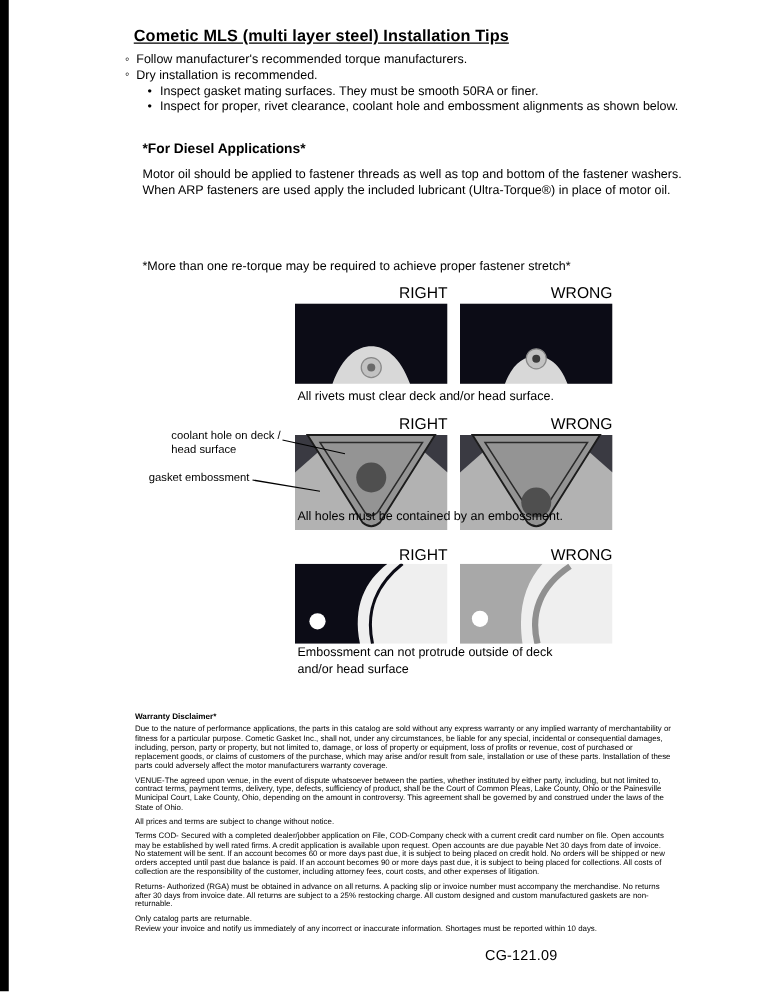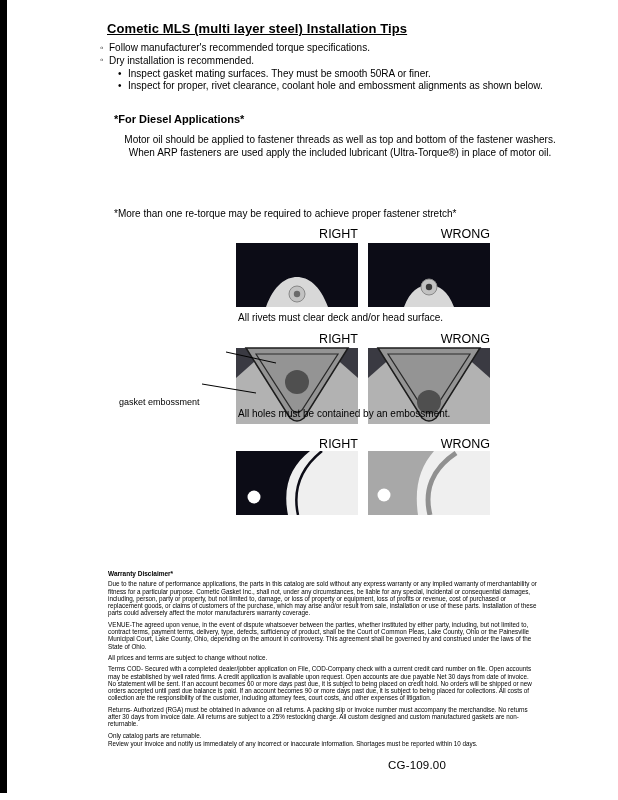--- a/index.html
+++ b/index.html
@@ -18,21 +18,21 @@
   }
 
   .tips { position:absolute; left:100px; top:42px; font-size:10px; line-height:12.8px; width:470px; }
   .tip { position:relative; padding-left:9px; }
   .tip.l1::before { content:"◦"; position:absolute; left:0; top:-0.5px; font-size:10px; }
   .tip.l2 { margin-left:18px; padding-left:10px; }
   .tip.l2::before { content:"•"; position:absolute; left:0; top:0; font-size:10px; }
 
   .diesel-h { position:absolute; left:114px; top:113px; font-size:11px; font-weight:bold; }
   .para { position:absolute; left:114px; width:452px; font-size:10px; line-height:13px; }
-  .p1 { top:133px;text-align:center; }
+  .p1 { top:133px; }
   .p2 { top:166px; }
   .note { top:207px; }
 
   .dlabel { position:absolute; width:122px; text-align:right; font-size:12.5px; }
   .dimg { position:absolute; width:122px; }
   .dimg svg { display:block; width:100%; height:100%; }
   .dcap { position:absolute; font-size:10px; line-height:12.5px; }
 
   .callout { position:absolute; font-size:9px; line-height:10.5px; }
   .overlay { position:absolute; left:0; top:0; width:618px; height:800px; pointer-events:none; }
@@ -46,21 +46,21 @@
 </style>
 </head>
 <body>
 
 <div class="page">
   <div class="bleed"></div>
 
   <h1 class="title">Cometic MLS (multi layer steel) Installation Tips</h1>
 
   <div class="tips">
-    <div class="tip l1"><span>Follow manufacturer's recommended torque specifications.</span></div>
+    <div class="tip l1"><span>Follow manufacturer's recommended torque manufacturers.</span></div>
     <div class="tip l1"><span>Dry installation is recommended.</span></div>
     <div class="tip l2"><span>Inspect gasket mating surfaces.  They must be smooth 50RA or finer.</span></div>
     <div class="tip l2"><span>Inspect for proper, rivet clearance, coolant hole and embossment alignments as shown below.</span></div>
   </div>
 
   <h2 class="diesel-h">*For Diesel Applications*</h2>
   <p class="para p1">Motor oil should be applied to fastener threads as well as top and bottom of the fastener washers. When ARP fasteners are used apply the included lubricant (Ultra-Torque®) in place of motor oil.</p>
   <p class="para note">*More than one re-torque may be required to achieve proper fastener stretch*</p>
 
   <div class="dlabel" style="left:236px; top:227px;">RIGHT</div>
@@ -102,52 +102,54 @@
       <rect width="122" height="76" fill="#b2b2b2"></rect>
       <path d="M0,0 L34,0 L0,30 Z" fill="#3a3a42"></path>
       <path d="M122,0 L88,0 L122,30 Z" fill="#3a3a42"></path>
       <path d="M10,0 L112,0 L68,70 Q61,76 54,70 Z" fill="#949494" stroke="#1c1c1c" stroke-width="1.5"></path>
       <path d="M20,6 L102,6 L66,62 Q61,67 56,62 Z" fill="none" stroke="#2a2a2a" stroke-width="1.2"></path>
       <circle cx="61" cy="54" r="12" fill="#4f4f4f"></circle>
     </svg>
   </div>
   <div class="dcap" style="left:238px; top:408px;">All holes must be contained by an embossment.</div>
 
-  <div class="callout" style="left:119px; top:377px; width:110px;margin-top:20px;">gasket embossment</div>
+  <div class="callout" style="left:137px; top:343px; width:95px;">coolant hole on deck / head surface</div>
+  <div class="callout" style="left:119px; top:377px; width:110px;">gasket embossment</div>
 
   <div class="dlabel" style="left:236px; top:437px;">RIGHT</div>
   <div class="dlabel" style="left:368px; top:437px;">WRONG</div>
 
   <div class="dimg" style="left:236px; top:451px; height:64px;">
     <svg viewBox="0 0 122 64">
       <rect width="122" height="64" fill="#efefef"></rect>
       <path d="M0,0 H74 C56,14 46,34 52,64 H0 Z" fill="#0c0c16"></path>
       <path d="M86,0 C66,16 56,36 62,64" fill="none" stroke="#0c0c16" stroke-width="2.5"></path>
       <circle cx="18" cy="46" r="6.5" fill="#ffffff"></circle>
     </svg>
   </div>
   <div class="dimg" style="left:368px; top:451px; height:64px;">
     <svg viewBox="0 0 122 64">
       <rect width="122" height="64" fill="#efefef"></rect>
       <path d="M0,0 H66 C52,16 46,36 50,64 H0 Z" fill="#a8a8a8"></path>
       <path d="M88,2 C64,18 56,40 62,64" fill="none" stroke="#909090" stroke-width="5"></path>
       <circle cx="16" cy="44" r="6.5" fill="#ffffff"></circle>
     </svg>
   </div>
+  <div class="dcap" style="left:238px; top:517px; width:230px;">Embossment can not protrude outside of deck and/or head surface</div>
 
   <svg class="overlay">
     <line x1="226" y1="352" x2="276" y2="363" stroke="#000" stroke-width="1"></line>
     <line x1="202" y1="384" x2="256" y2="393" stroke="#000" stroke-width="1"></line>
   </svg>
 
   <div class="disclaimer">
     <h3>Warranty Disclaimer*</h3>
     <p>Due to the nature of performance applications, the parts in this catalog are sold without any express warranty or any implied warranty of merchantability or fitness for a particular purpose.  Cometic Gasket Inc., shall not, under any circumstances, be liable for any special, incidental or consequential damages, including, person, party or property, but not limited to, damage, or loss of property or equipment, loss of profits or revenue, cost of purchased or replacement goods, or claims of customers of the purchase, which may arise and/or result from sale, installation or use of these parts.  Installation of these parts could adversely affect the motor manufacturers warranty coverage.</p>
     <p>VENUE-The agreed upon venue, in the event of dispute whatsoever between the parties, whether instituted by either party, including, but not limited to, contract terms, payment terms, delivery, type, defects, sufficiency of product, shall be the Court of Common Pleas, Lake County, Ohio or the Painesville Municipal Court, Lake County, Ohio, depending on the amount in controversy. This agreement shall be governed by and construed under the laws of the State of Ohio.</p>
     <p>All prices and terms are subject to change without notice.</p>
     <p>Terms COD- Secured with a completed dealer/jobber application on File, COD-Company check with a current credit card number on file.  Open accounts may be established by well rated firms.  A credit application is available upon request.  Open accounts are due payable Net 30 days from date of invoice.  No statement will be sent.  If an account becomes 60 or more days past due, it is subject to being placed on credit hold.  No orders will be shipped or new orders accepted until past due balance is paid.  If an account becomes 90 or more days past due, it is subject to being placed for collections.  All costs of collection are the responsibility of the customer, including attorney fees, court costs, and other expenses of litigation.</p>
     <p>Returns- Authorized (RGA) must be obtained in advance on all returns.  A packing slip or invoice number must accompany the merchandise.  No returns after 30 days from invoice date.  All returns are subject to a 25% restocking charge.  All custom designed and custom manufactured gaskets are non-returnable.</p>
     <p class="tight">Only catalog parts are returnable.</p>
     <p>Review your invoice and notify us immediately of any incorrect or inaccurate information.  Shortages must be reported within 10 days.</p>
   </div>
 
-  <div class="footer-code">CG-109.00</div>
+  <div class="footer-code">CG-121.09</div>
 </div>
 
 </body></html>

